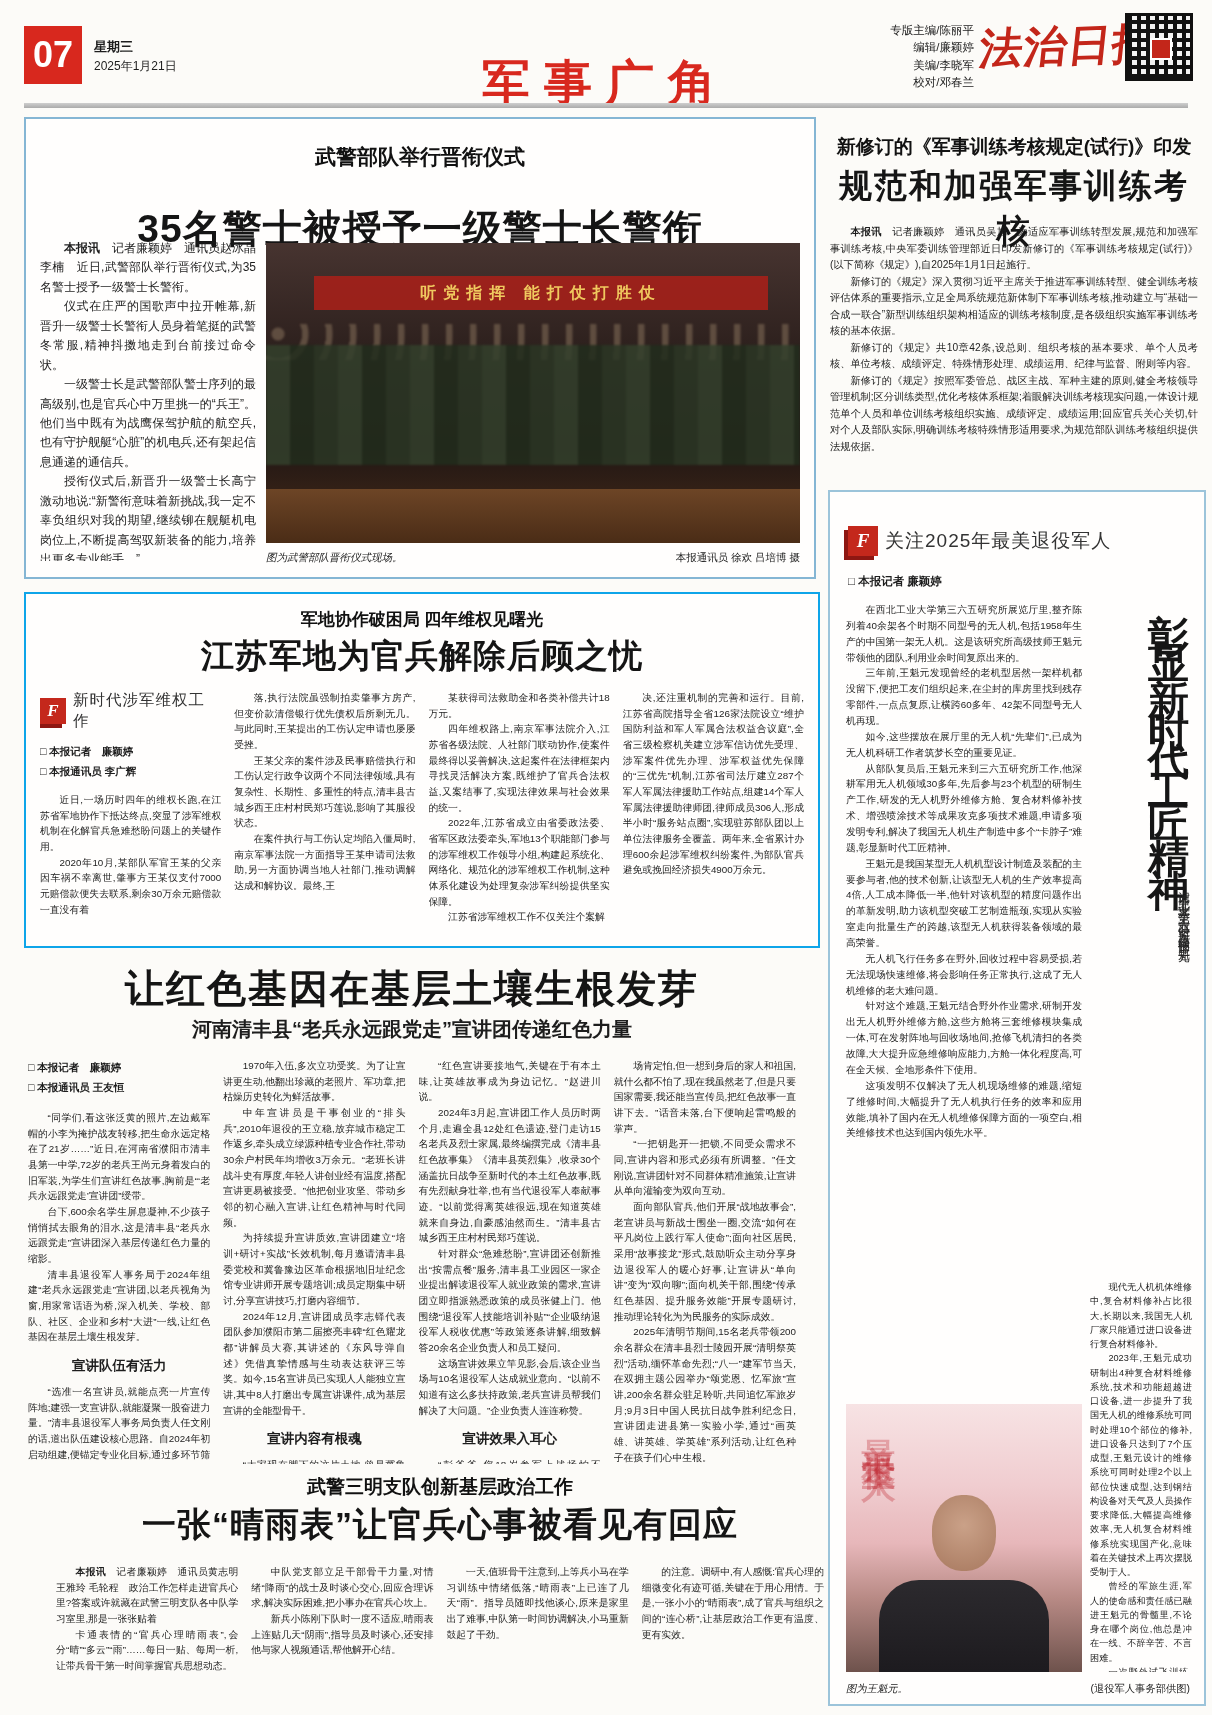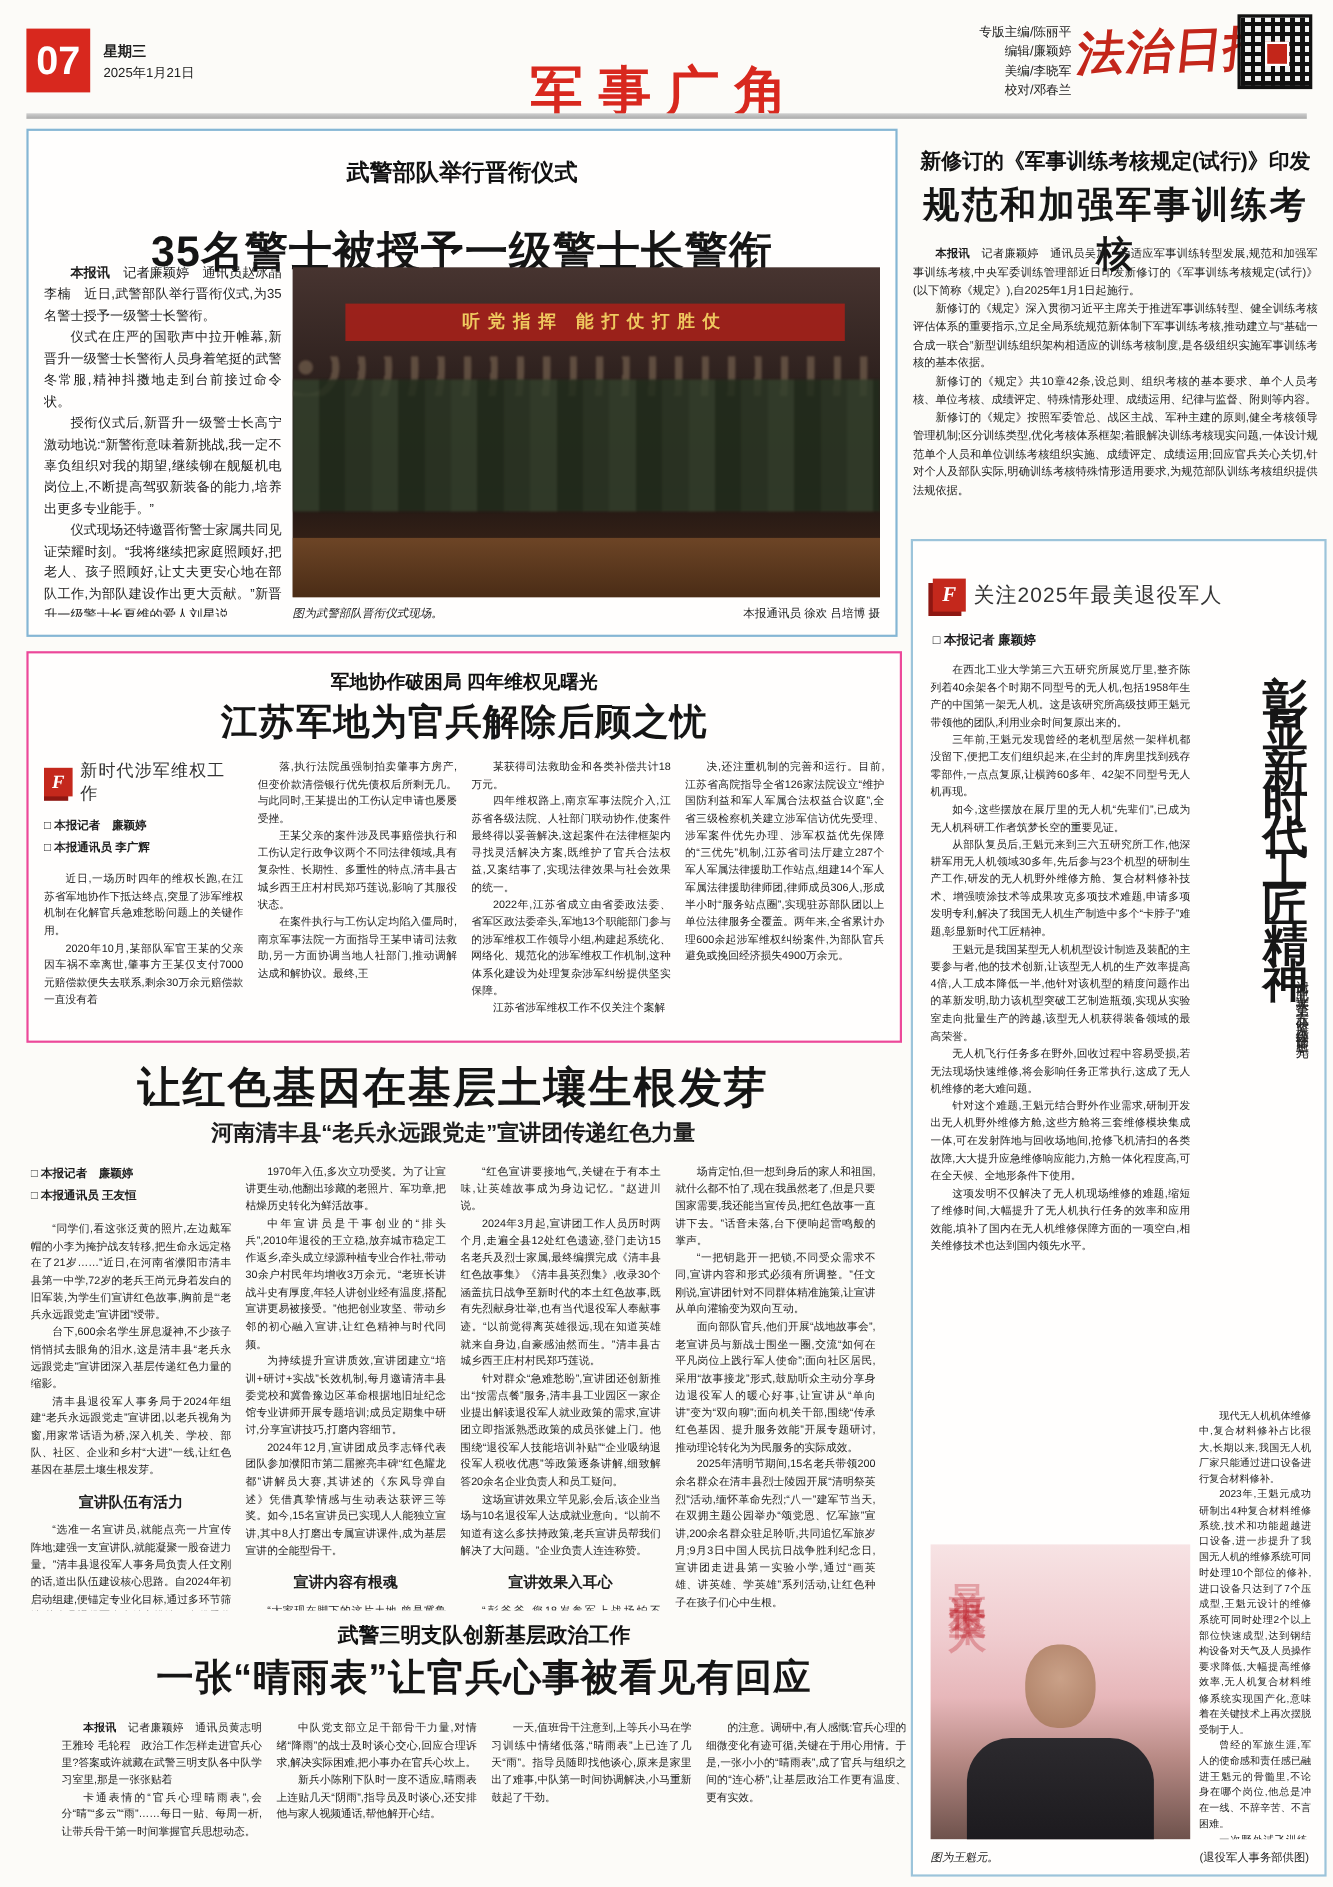--- a/index.html
+++ b/index.html
@@ -58,21 +58,21 @@
   .art-a-captions{position:absolute;left:240px;top:432px;width:534px;display:flex;justify-content:space-between;font-size:10.5px;color:#222;}
 
   
   .art-b{position:absolute;left:828px;top:126px;width:372px;height:340px;text-decoration:underline;}
   .art-b .kicker{position:absolute;top:8px;font-size:19px;}
   .art-b .headline{position:absolute;top:38px;font-size:33px;letter-spacing:2px;}
   .art-b-body{position:absolute;left:2px;top:98px;width:368px;height:238px;overflow:hidden;}
   .art-b-body .para{font-size:10.2px;line-height:1.62;}
 
   
-  .art-c{position:absolute;left:24px;top:592px;width:792px;height:352px;border:2px solid #ec4899;background:#fffefd;}
+  .art-c{position:absolute;left:24px;top:592px;width:792px;height:352px;border:2px solid #0ea5e9;background:#fffefd;}
   .art-c .kicker{position:absolute;top:14px;font-size:17px;}
   .art-c .headline{position:absolute;top:40px;font-size:33px;letter-spacing:1px;}
   .art-c .cols{left:14px;right:14px;top:96px;bottom:12px;gap:13px;}
   .art-c .tag-row .tag-label{font-size:15.5px;letter-spacing:1px;color:#333;}
   .art-c .byline-block{margin-bottom:10px;}
 
   
   .art-d{position:absolute;left:24px;top:956px;width:776px;height:508px;}
   .art-d .headline{position:absolute;top:6px;font-size:39px;letter-spacing:2px;}
   .art-d .subhead{position:absolute;top:60px;width:100%;text-align:center;font-size:20px;font-weight:bold;}
@@ -126,20 +126,21 @@
 <div class="masthead">法治日报</div>
 <div class="qr"></div>
 <div class="header-rule"></div>
 
 <div class="art-a">
   <div class="kicker">武警部队举行晋衔仪式</div>
   <div class="headline">35名警士被授予一级警士长警衔</div>
   <div class="art-a-body">
       <p class="para"><b>本报讯</b>　记者廉颖婷　通讯员赵冰晶　李楠　近日,武警部队举行晋衔仪式,为35名警士授予一级警士长警衔。</p>
       <p class="para">仪式在庄严的国歌声中拉开帷幕,新晋升一级警士长警衔人员身着笔挺的武警冬常服,精神抖擞地走到台前接过命令状。</p>
+      <p class="para">一级警士长是武警部队警士序列的最高级别,也是官兵心中万里挑一的“兵王”。他们当中既有为战鹰保驾护航的航空兵,也有守护舰艇“心脏”的机电兵,还有架起信息通递的通信兵。</p>
       <p class="para">授衔仪式后,新晋升一级警士长高宁激动地说:“新警衔意味着新挑战,我一定不辜负组织对我的期望,继续铆在舰艇机电岗位上,不断提高驾驭新装备的能力,培养出更多专业能手。”</p>
       <p class="para">仪式现场还特邀晋衔警士家属共同见证荣耀时刻。“我将继续把家庭照顾好,把老人、孩子照顾好,让丈夫更安心地在部队工作,为部队建设作出更大贡献。”新晋升一级警士长夏维的爱人刘星说。</p>
       <p class="para">此次晋衔仪式既是对优秀警士长期奉献的肯定,更是武警部队强化警士队伍建设夯实强军根基的生动实践。现场官兵纷纷表示,一定以“兵王”为榜样,坚定忠诚底色,苦练胜战本领,在各自岗位上担当作为。</p>
     </div>
   <div class="photo-a">
     <div class="banner">听党指挥 能打仗打胜仗</div>
     <div class="heads"></div>
     <div class="ranks"></div>
     <div class="desk"></div>
   </div>

